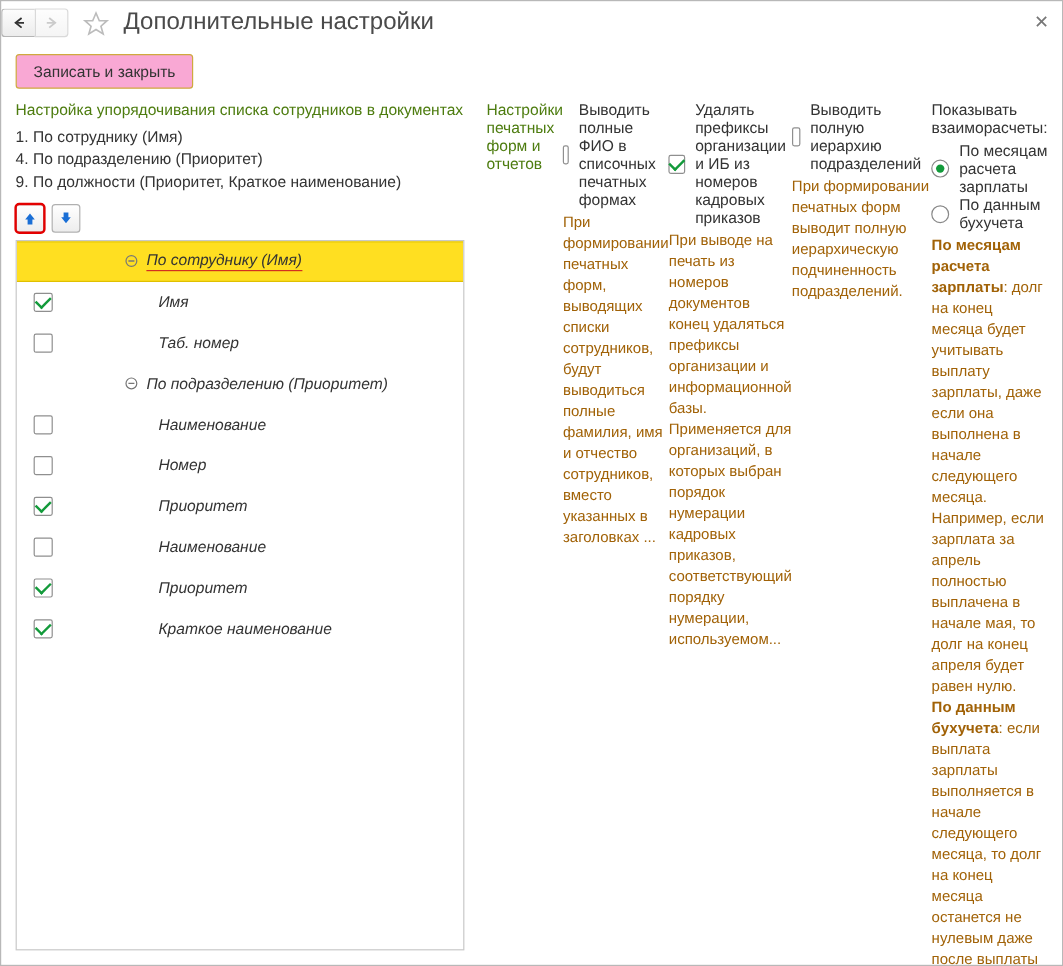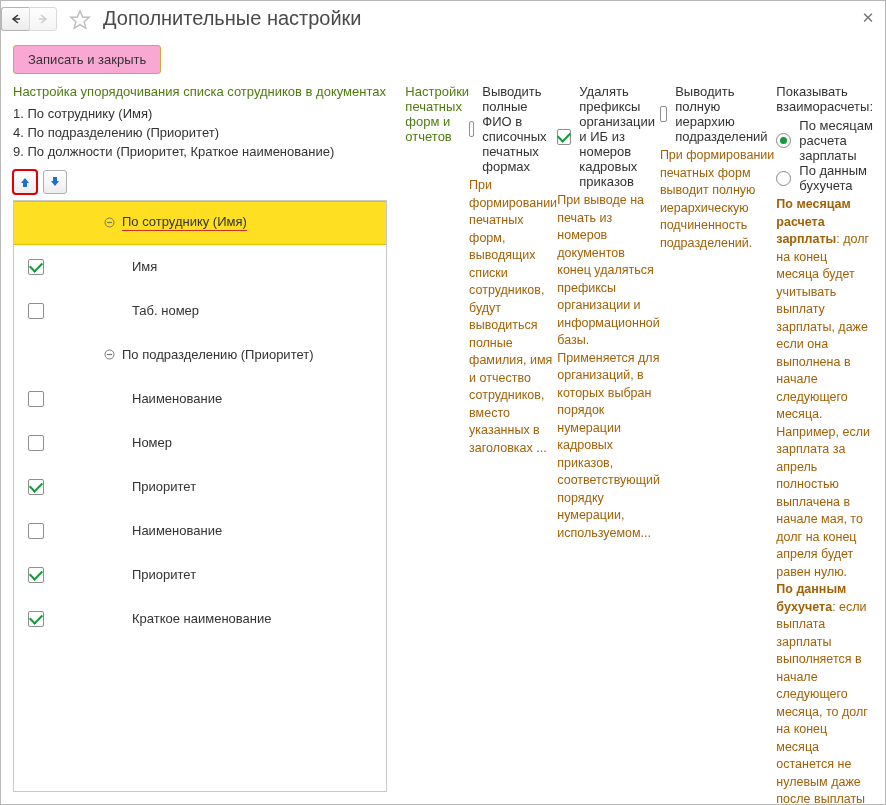--- a/index.html
+++ b/index.html
@@ -90,23 +90,24 @@
     outline: 2px solid #e30000;
     outline-offset: -1px;
   }
   .tree {
     border: 1px solid #c9c9c9;
     flex: 1;
     overflow: auto;
   }
   .tree-row {
     display: flex; align-items: center;
-    height: 44px;
+    height: 34px;
     padding-left: 8px;
     gap: 6px;
+    font-style: italic;
   }
   .tree-row.selected {
     background: #ffdf21;
     border-top: 1px solid #e0c000;
     border-bottom: 1px solid #e0c000;
   }
   .tree-row .cbcell { width: 28px; display: flex; justify-content: center; }
   .tree-row .ind1 { width: 40px; }
   .tree-row .ind2 { width: 70px; }
   .expander {

